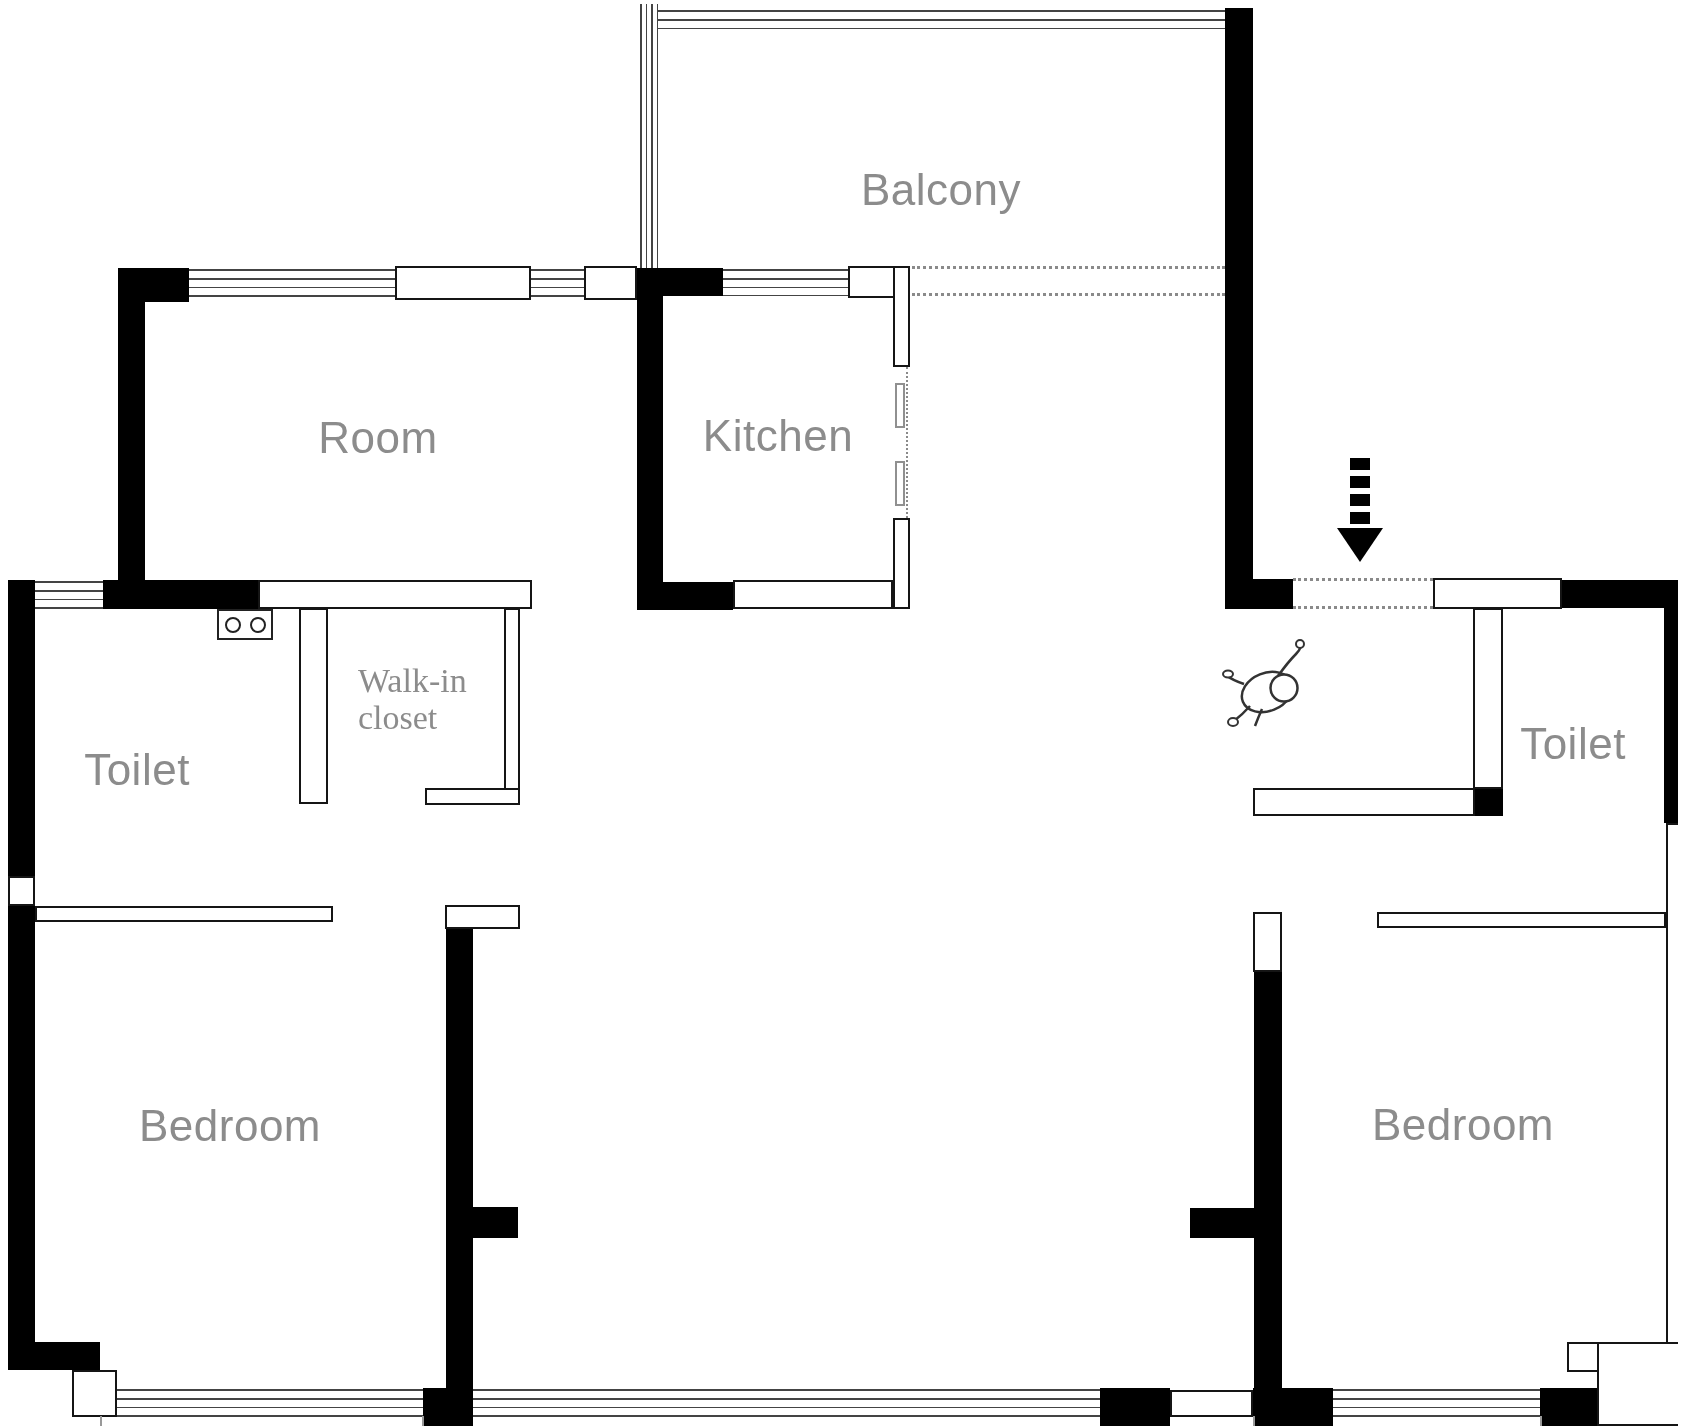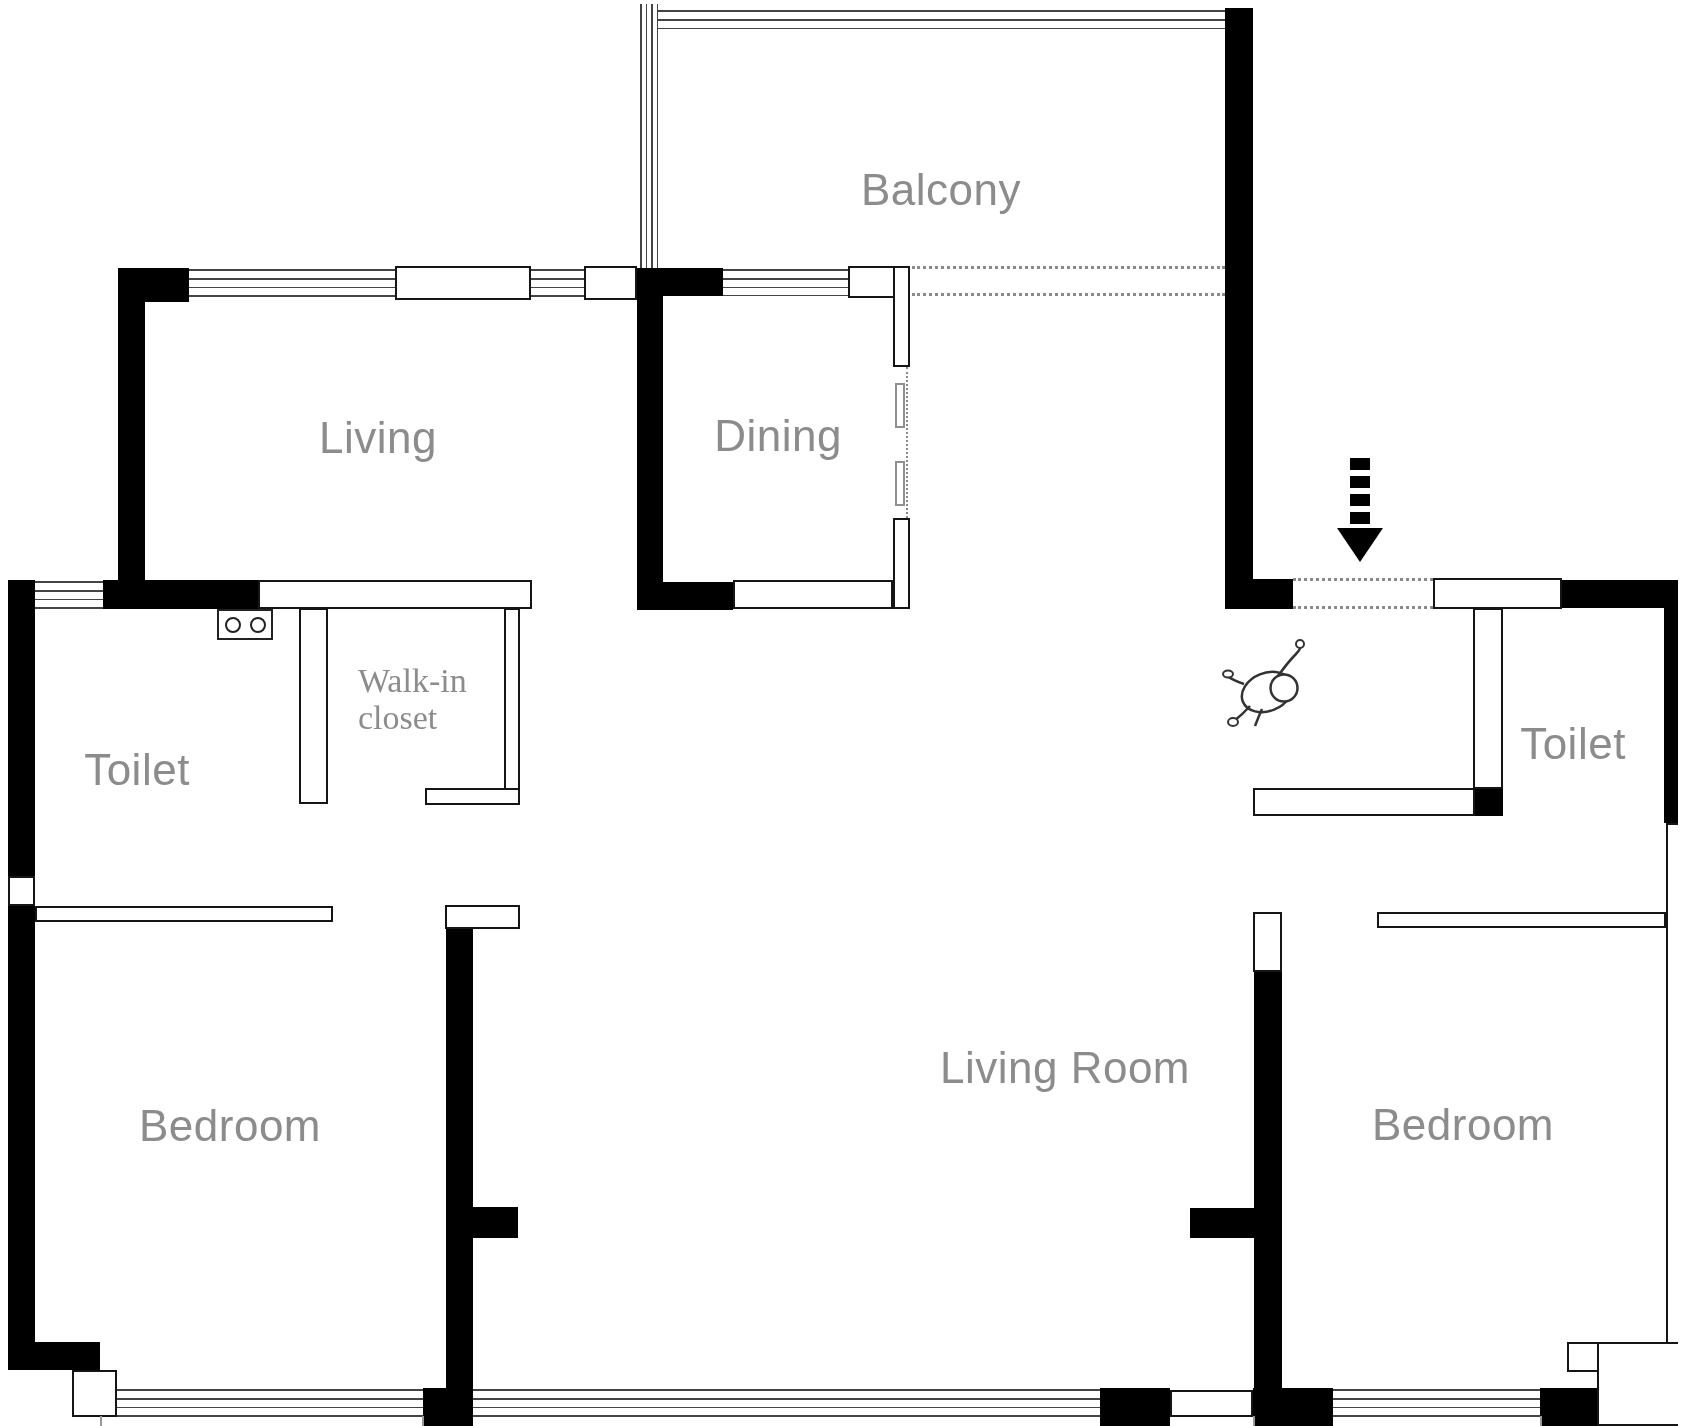--- a/index.html
+++ b/index.html
@@ -129,25 +129,24 @@
     <path d="M40 71 Q36 80 33 88" fill="none" stroke="#333" stroke-width="2.5"></path>
     <circle cx="62" cy="50" r="13.5" fill="#fff" stroke="#333" stroke-width="2.5"></circle>
   </svg>
 
   <div class="tick" style="left:100px;top:1416px;"></div>
   <div class="tick" style="left:422px;top:1416px;"></div>
   <div class="tick" style="left:1253px;top:1416px;"></div>
   <div class="tick" style="left:1540px;top:1416px;"></div>
 
   <div class="lbl" style="left:941px;top:190px;">Balcony</div>
-  <div class="lbl" style="left:378px;top:438px;">Living</div>
-  <div class="lbl" style="left:778px;top:436px;">Dining</div>
+  <div class="lbl" style="left:378px;top:438px;">Room</div>
+  <div class="lbl" style="left:778px;top:436px;">Kitchen</div>
   <div class="lbl" style="left:137px;top:770px;">Toilet</div>
   <div class="lbl-sm" style="left:358px;top:662px;font-family:Liberation Serif, serif;">
     <div>Walk-in</div>
     <div>closet</div>
   </div>
   <div class="lbl" style="left:230px;top:1126px;">Bedroom</div>
-  <div class="lbl" style="left:1065px;top:1068px;">Living Room</div>
   <div class="lbl" style="left:1463px;top:1125px;">Bedroom</div>
   <div class="lbl" style="left:1573px;top:744px;">Toilet</div>
 
 </div>
 
 </body></html>

